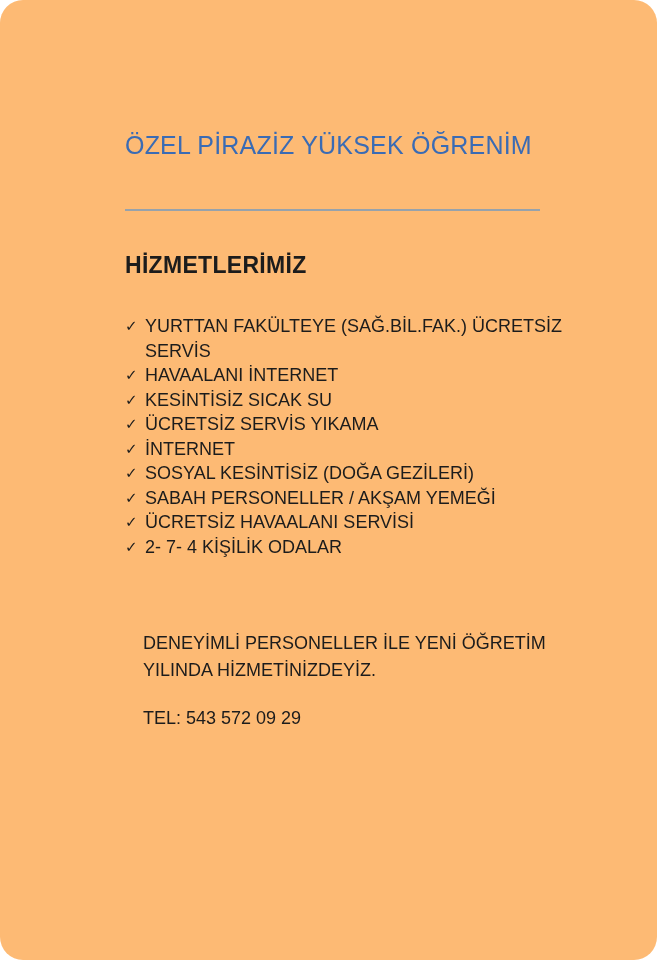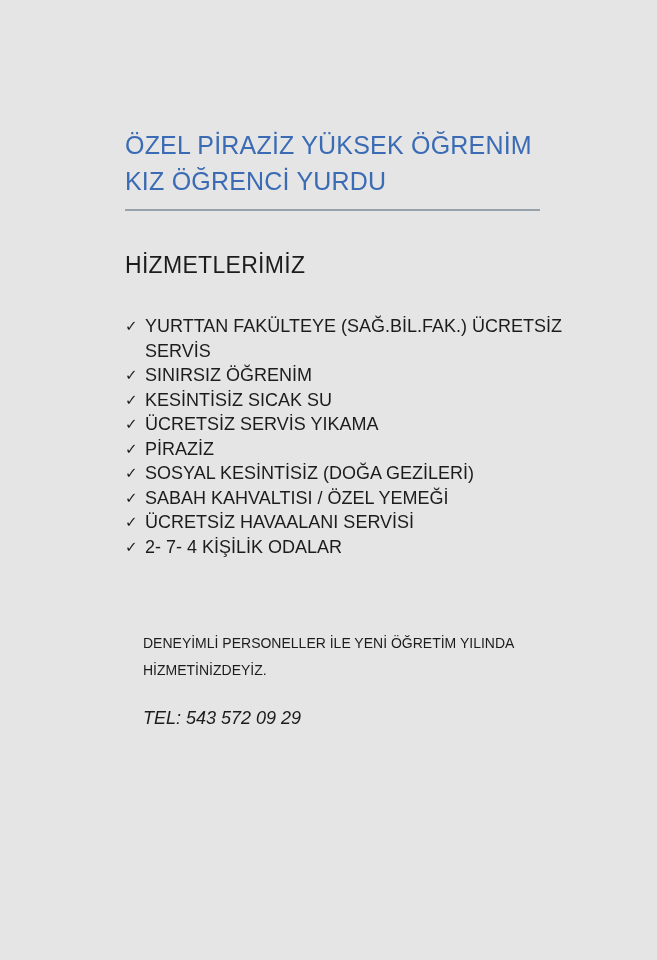--- a/index.html
+++ b/index.html
@@ -4,24 +4,25 @@
 <style>
   html, body {
     margin: 0;
     padding: 0;
     background: #ffffff;
   }
   .page {
     position: relative;
     width: 657px;
     height: 960px;
-    background: #e5e5e5;
+    background: #fdba74;
     font-family: "Liberation Sans", "DejaVu Sans", sans-serif;
     color: #1c1c1c;
     overflow: hidden;
+    border-radius: 23px;
   }
 
   .title {
     position: absolute;
     left: 125px;
     top: 127px;
     width: 430px;
     font-size: 25px;
     line-height: 36px;
     font-weight: 400;
@@ -37,21 +38,21 @@
     height: 2px;
     background: #97a2ab;
   }
 
   .services-heading {
     position: absolute;
     left: 125px;
     top: 251px;
     font-size: 23px;
     line-height: 28px;
-    font-weight: 400;
+    font-weight: 700;
     color: #1c1c1c;
     letter-spacing: 0.3px;
   }
 
   .services-list {
     position: absolute;
     left: 125px;
     top: 314px;
     margin: 0;
     padding: 0;
@@ -74,77 +75,75 @@
   .services-list .item-text {
     display: block;
     width: 450px;
   }
 
   .footer-note {
     position: absolute;
     left: 143px;
     top: 630px;
     width: 450px;
-    font-size: 14px;
+    font-size: 18px;
     line-height: 27px;
     color: #1c1c1c;
   }
 
   .phone-line {
     position: absolute;
     left: 143px;
     top: 705px;
     font-size: 18px;
     line-height: 27px;
     color: #1c1c1c;
-    font-style: italic;
   }
 </style>
 </head>
 <body>
 
 <div class="page">
 
   <div class="title">
     <div>ÖZEL PİRAZİZ YÜKSEK ÖĞRENİM</div>
-    <div>KIZ ÖĞRENCİ YURDU</div>
   </div>
 
   <div class="divider"></div>
 
   <div class="services-heading">HİZMETLERİMİZ</div>
 
   <ul class="services-list">
     <li>
       <span class="check">✓</span>
       <span class="item-text">YURTTAN FAKÜLTEYE (SAĞ.BİL.FAK.) ÜCRETSİZ SERVİS</span>
     </li>
     <li>
       <span class="check">✓</span>
-      <span class="item-text">SINIRSIZ ÖĞRENİM</span>
+      <span class="item-text">HAVAALANI İNTERNET</span>
     </li>
     <li>
       <span class="check">✓</span>
       <span class="item-text">KESİNTİSİZ SICAK SU</span>
     </li>
     <li>
       <span class="check">✓</span>
       <span class="item-text">ÜCRETSİZ SERVİS YIKAMA</span>
     </li>
     <li>
       <span class="check">✓</span>
-      <span class="item-text">PİRAZİZ</span>
+      <span class="item-text">İNTERNET</span>
     </li>
     <li>
       <span class="check">✓</span>
       <span class="item-text">SOSYAL KESİNTİSİZ (DOĞA GEZİLERİ)</span>
     </li>
     <li>
       <span class="check">✓</span>
-      <span class="item-text">SABAH KAHVALTISI / ÖZEL YEMEĞİ</span>
+      <span class="item-text">SABAH PERSONELLER / AKŞAM YEMEĞİ</span>
     </li>
     <li>
       <span class="check">✓</span>
       <span class="item-text">ÜCRETSİZ HAVAALANI SERVİSİ</span>
     </li>
     <li>
       <span class="check">✓</span>
       <span class="item-text">2- 7- 4 KİŞİLİK ODALAR</span>
     </li>
   </ul>

